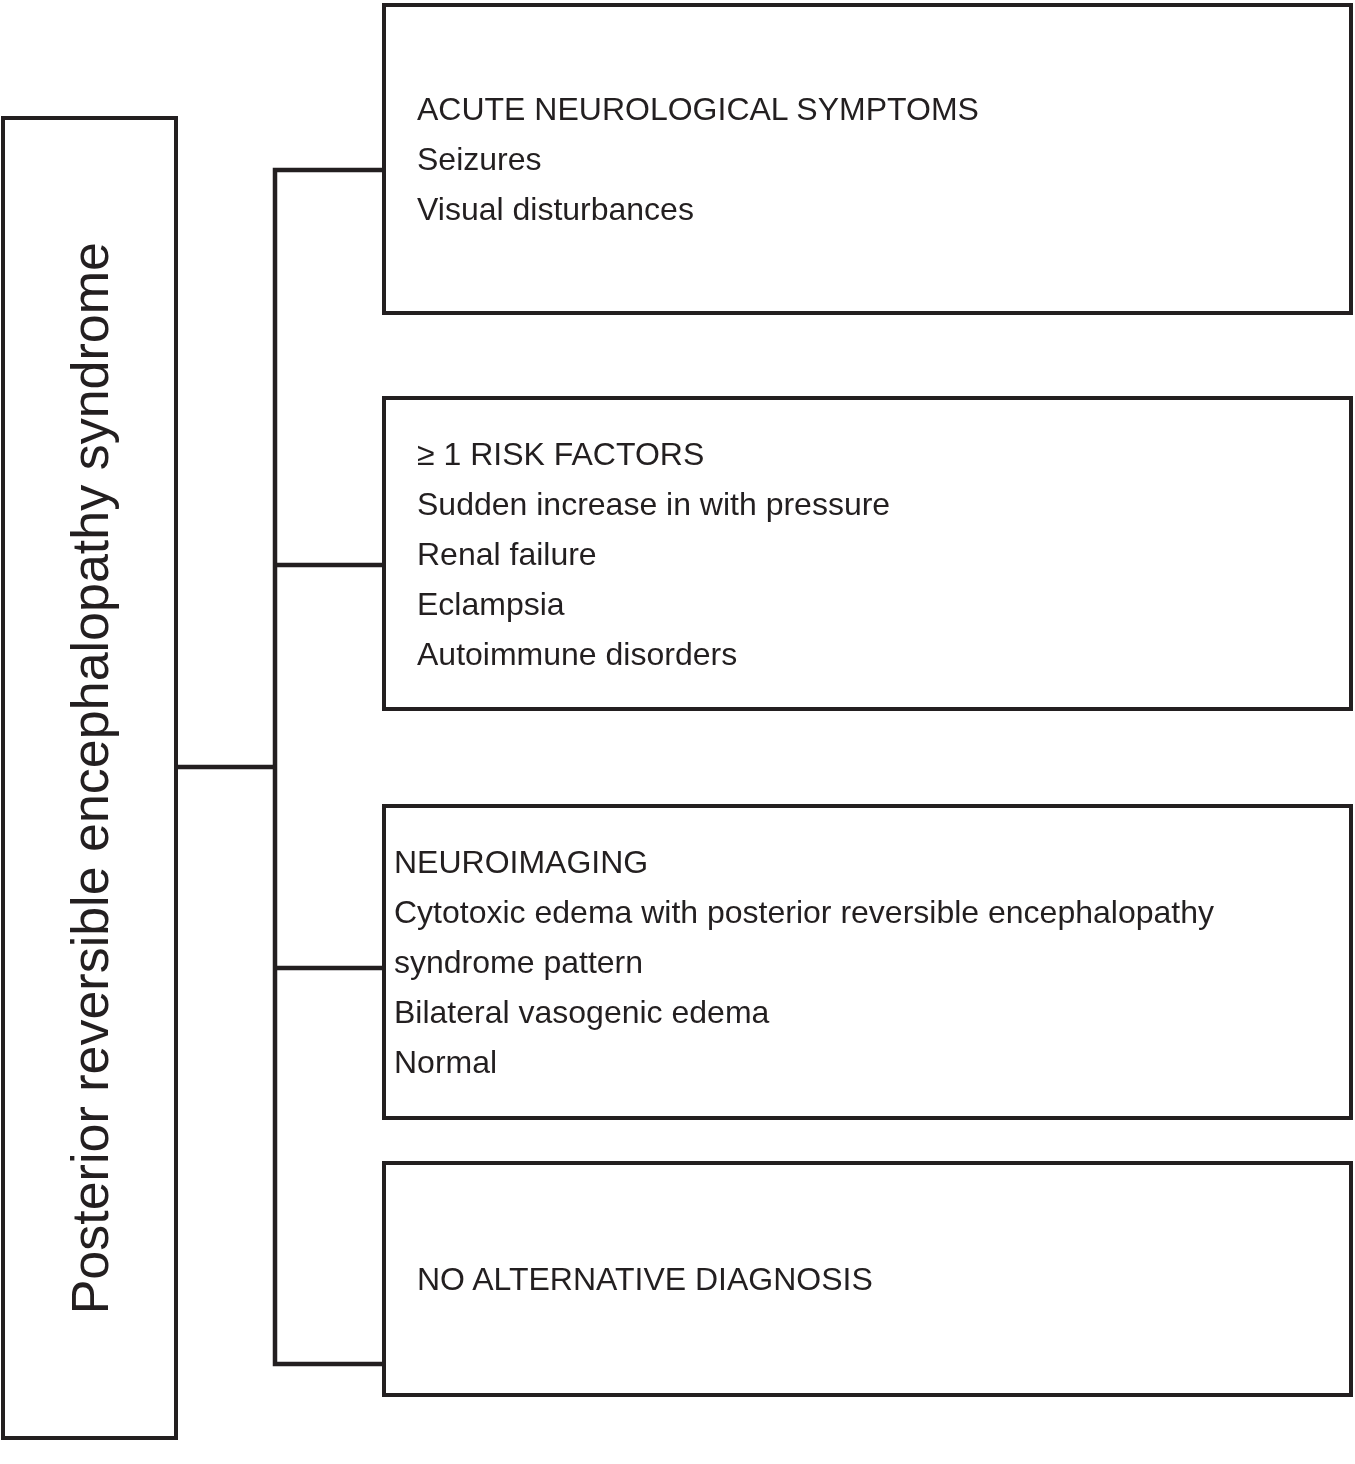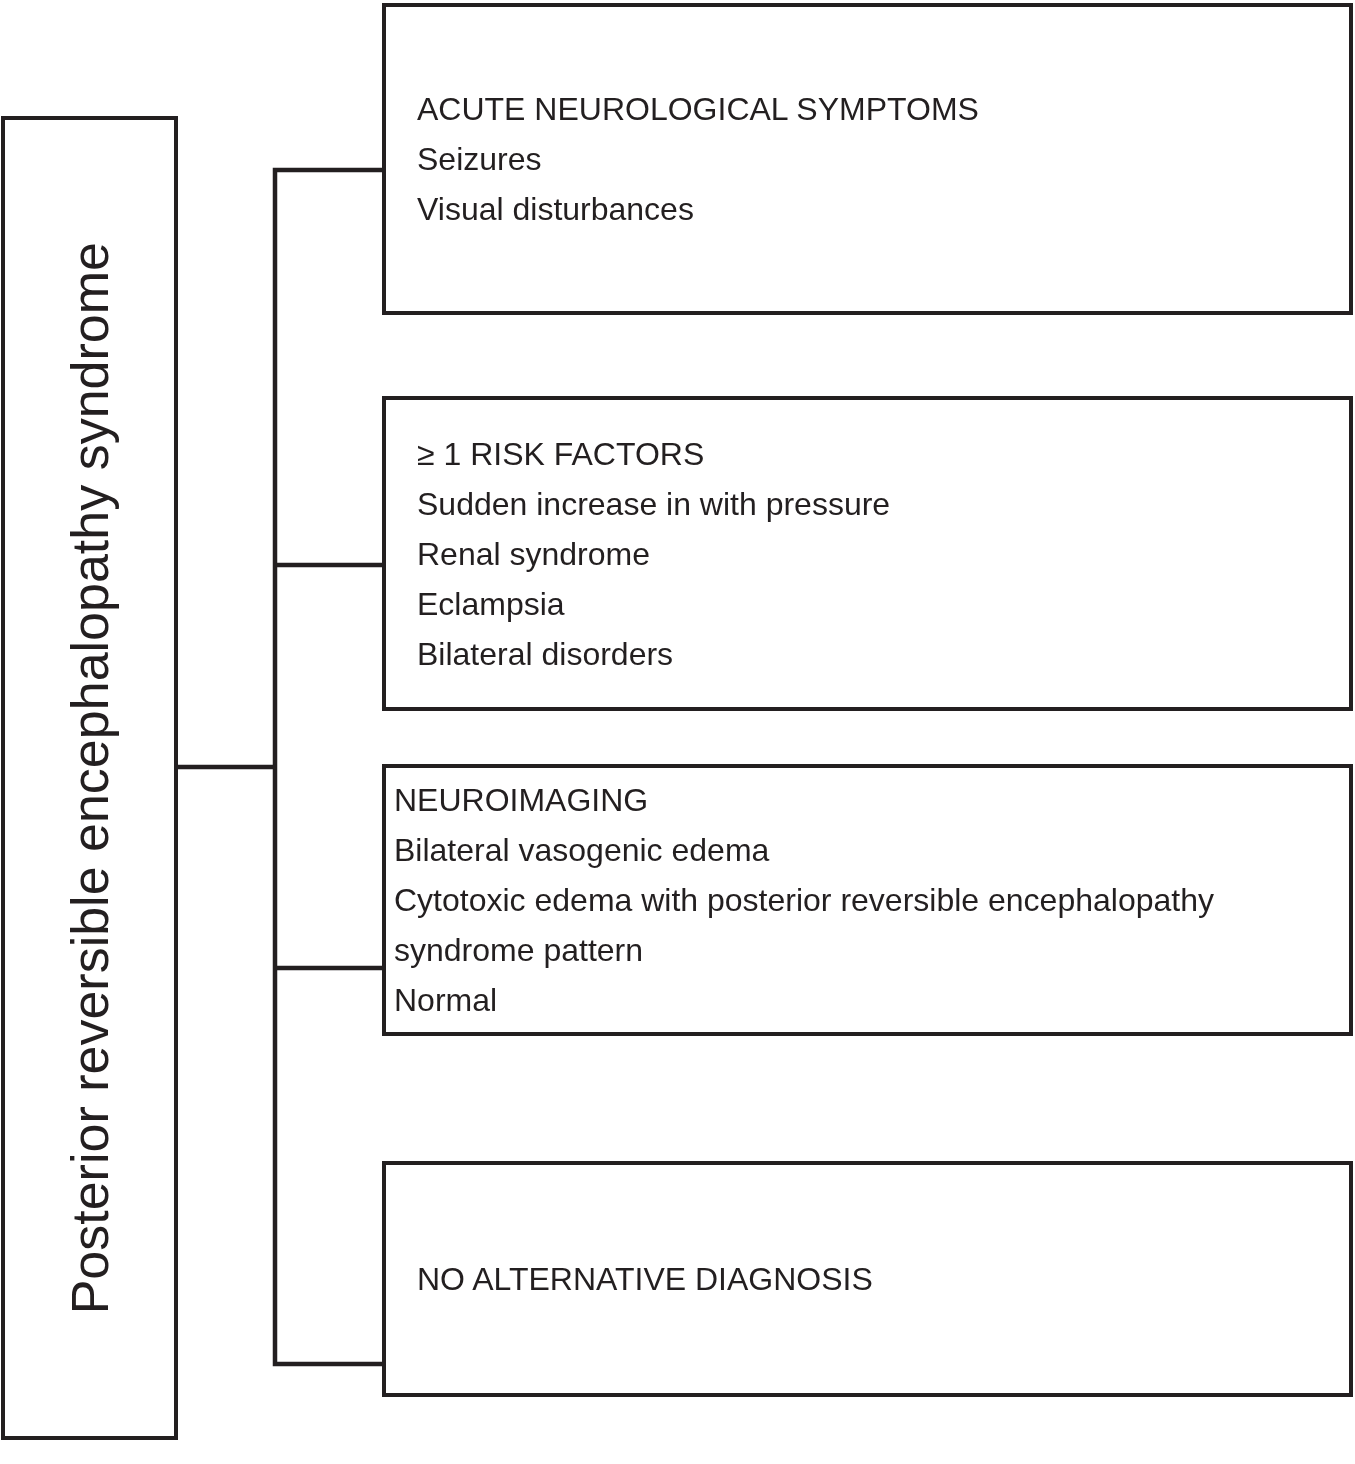--- a/index.html
+++ b/index.html
@@ -62,21 +62,21 @@
     padding: 6px 24px 6px 31px;
   }
   .box-title, .box-item {
     font-size: 32px;
     line-height: 50px;
     font-weight: 400;
     color: #231f20;
   }
   #box-symptoms     { top: 3px;    height: 312px; }
   #box-risk-factors { top: 396px;  height: 315px; }
-  #box-neuroimaging { top: 764px;  height: 272px; padding-left: 8px; }
+  #box-neuroimaging { top: 804px;  height: 316px; padding-left: 8px; }
   #box-no-alt       { top: 1161px; height: 236px; }
 </style>
 </head>
 <body>
 
 <div class="canvas">
 
   <svg class="connectors" viewBox="0 0 1355 1464" xmlns="http://www.w3.org/2000/svg">
     <path d="M 383 170 L 275 170 L 275 1364 L 383 1364"></path>
     <path d="M 275 565 L 383 565"></path>
@@ -90,29 +90,29 @@
 
   <div class="criteria-box" id="box-symptoms">
     <div class="box-title">ACUTE NEUROLOGICAL SYMPTOMS</div>
     <div class="box-item">Seizures</div>
     <div class="box-item">Visual disturbances</div>
   </div>
 
   <div class="criteria-box" id="box-risk-factors">
     <div class="box-title">≥ 1 RISK FACTORS</div>
     <div class="box-item">Sudden increase in with pressure</div>
-    <div class="box-item">Renal syndrome</div>
+    <div class="box-item">Renal failure</div>
     <div class="box-item">Eclampsia</div>
-    <div class="box-item">Bilateral disorders</div>
+    <div class="box-item">Autoimmune disorders</div>
   </div>
 
   <div class="criteria-box" id="box-neuroimaging">
     <div class="box-title">NEUROIMAGING</div>
+    <div class="box-item">Cytotoxic edema with posterior reversible encephalopathy syndrome pattern</div>
     <div class="box-item">Bilateral vasogenic edema</div>
-    <div class="box-item">Cytotoxic edema with posterior reversible encephalopathy syndrome pattern</div>
     <div class="box-item">Normal</div>
   </div>
 
   <div class="criteria-box" id="box-no-alt">
     <div class="box-title">NO ALTERNATIVE DIAGNOSIS</div>
   </div>
 
 </div>
 
 </body></html>

